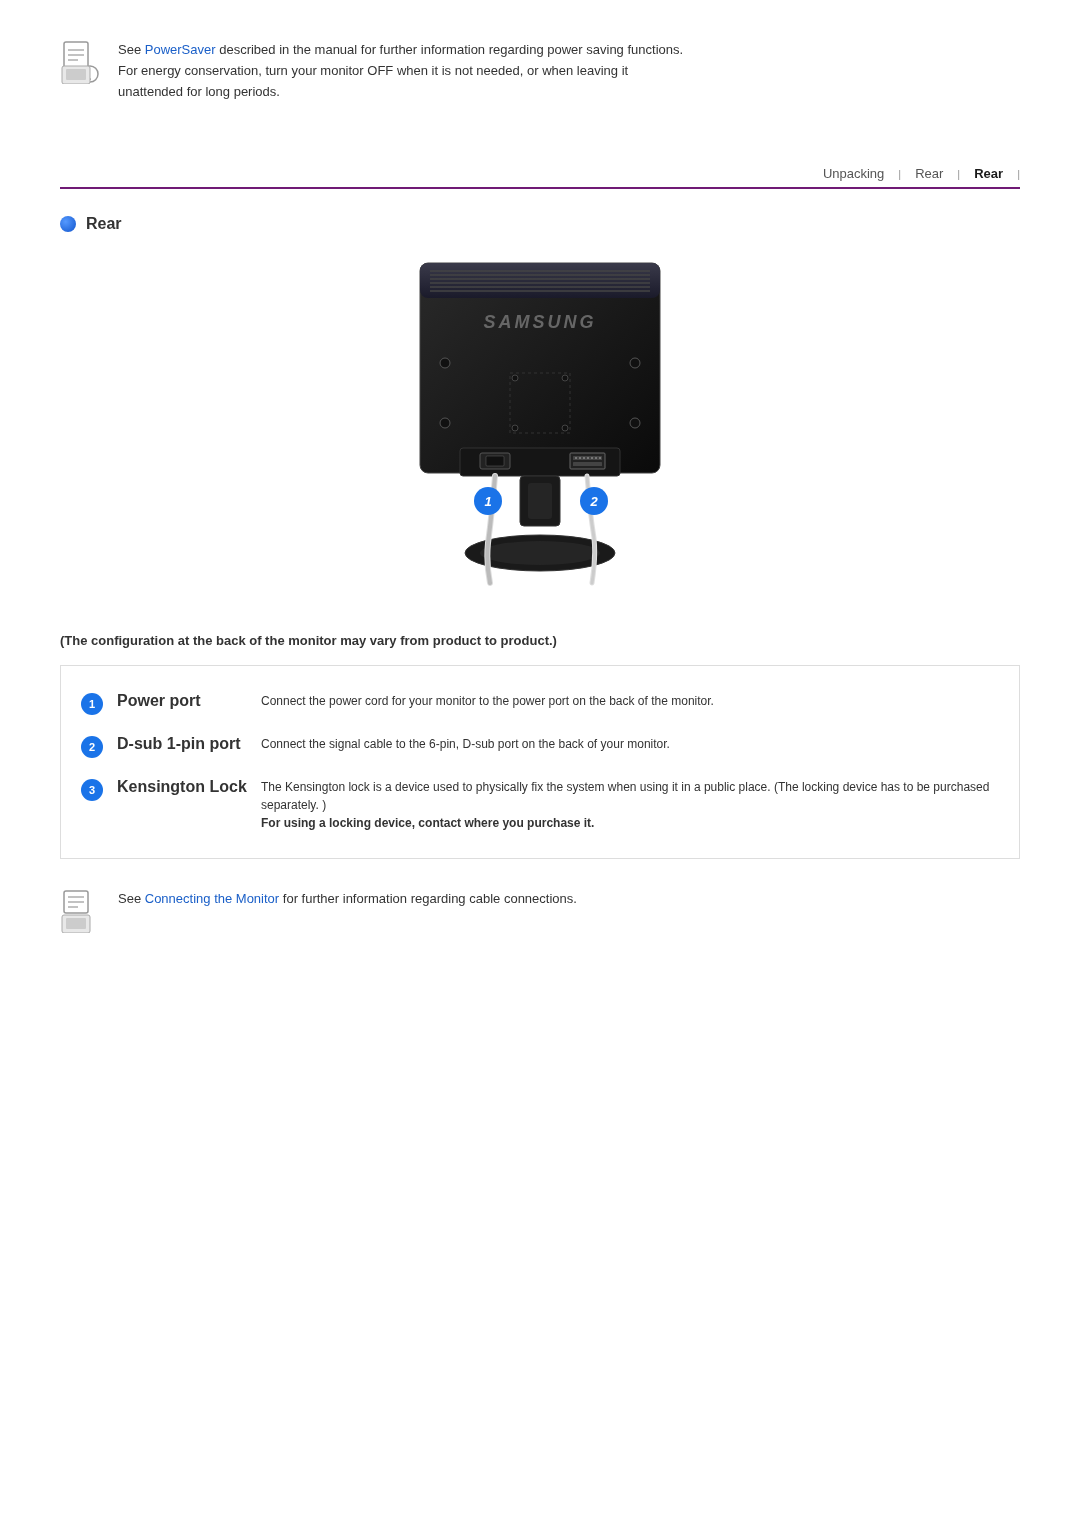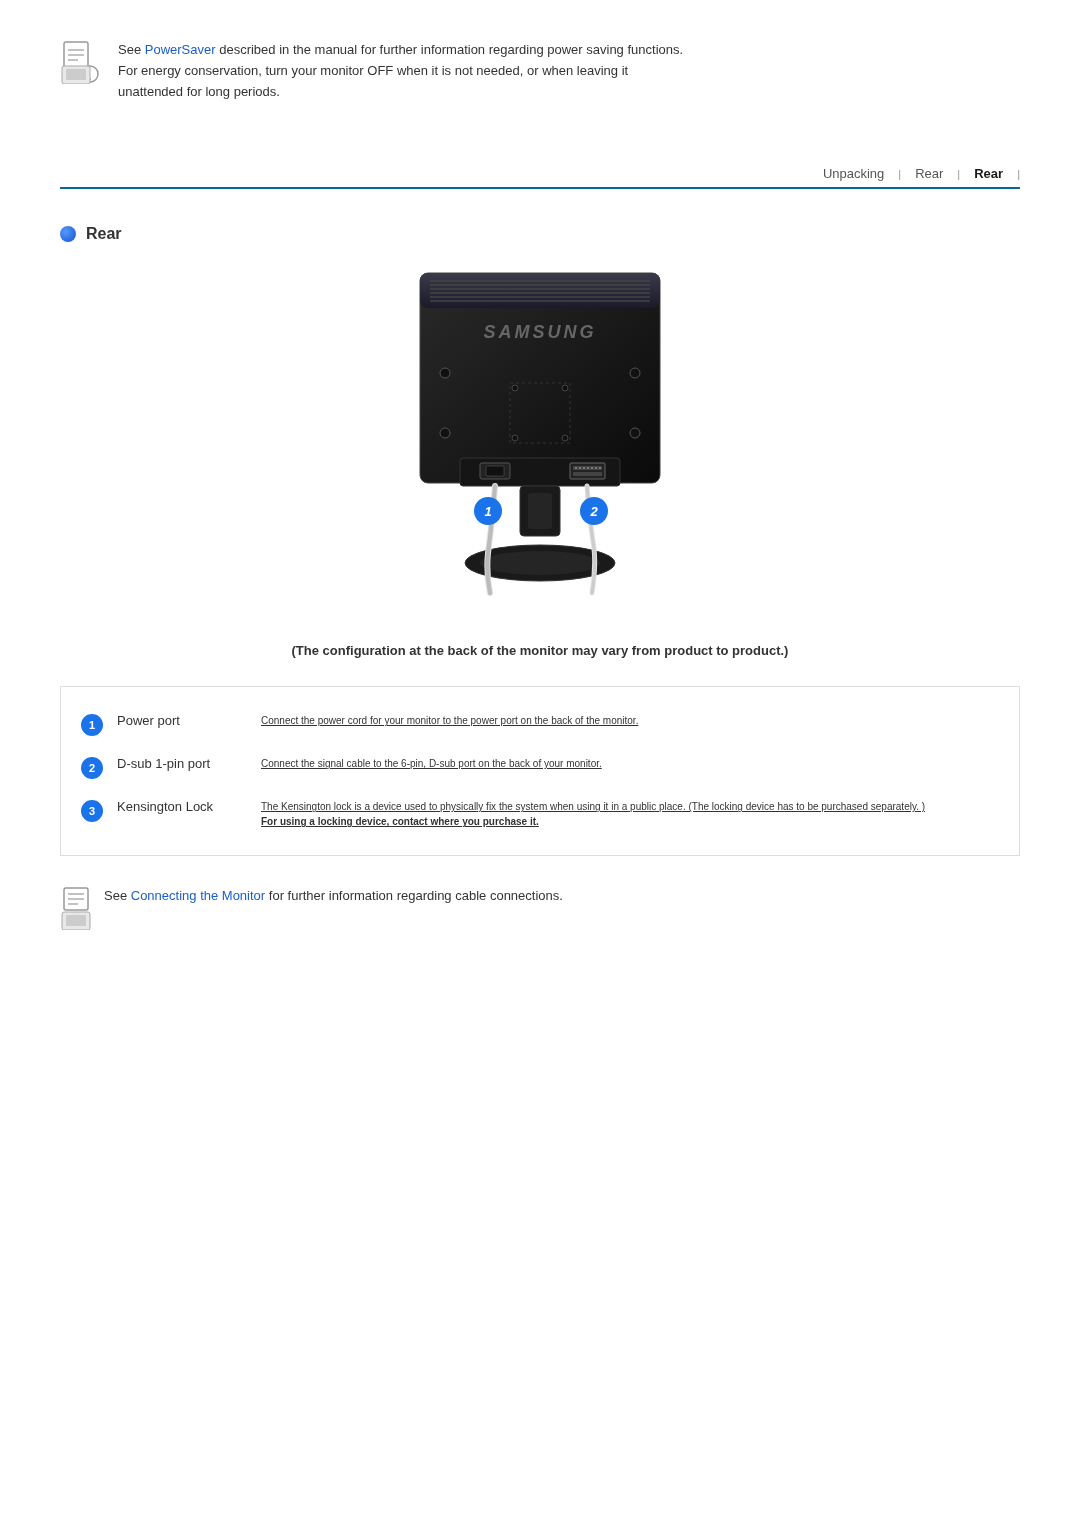--- a/index.html
+++ b/index.html
@@ -37,22 +37,22 @@
     .link-blue {
       color: #1a5fc8;
       text-decoration: none;
     }
 
     
     .nav-tabs {
       display: flex;
       justify-content: flex-end;
       align-items: center;
-      margin-bottom: 36px;
-      border-bottom: 2px solid #0369a1;
+      margin-bottom: 26px;
+      border-bottom: 2px solid #701a75;
       padding-bottom: 2px;
     }
 
     .nav-tab {
       font-size: 13px;
       color: #555;
       padding: 4px 14px;
       cursor: pointer;
       position: relative;
     }
@@ -99,25 +99,25 @@
 
     
     .monitor-svg-wrapper {
       width: 320px;
       height: 360px;
       position: relative;
     }
 
     
     .caption {
-      text-align: center;
-      font-size: 13px;
-      font-weight: bold;
-      color: #333;
-      margin-bottom: 28px;
+      text-align: left;
+      font-size: 13px;
+      font-weight: bold;
+      color: #333;
+      margin-bottom: 17px;
     }
 
     
     .port-list {
       display: flex;
       flex-direction: column;
       gap: 0;
       margin-bottom: 30px;
       padding: 16px 20px;
       border: 1px solid #ddd;
@@ -142,42 +142,42 @@
       color: white;
       flex-shrink: 0;
       margin-top: 1px;
     }
 
     .badge-1 { background: #1a73e8; }
     .badge-2 { background: #1a73e8; }
     .badge-3 { background: #1a73e8; }
 
     .port-label {
-      font-weight: normal;
-      font-size: 13px;
+      font-weight: bold;
+      font-size: 16px;
       color: #333;
       min-width: 130px;
       flex-shrink: 0;
     }
 
     .port-desc {
-      font-size: 10px;
+      font-size: 12px;
       color: #333;
       line-height: 1.5;
-      text-decoration: underline;
     }
 
     .port-desc strong {
       font-weight: bold;
     }
 
     
     .bottom-note {
       display: flex;
       align-items: flex-start;
+      gap: 14px;
     }
 
     .bottom-note-text {
       font-size: 13px;
       line-height: 1.6;
       color: #333;
     }
   </style>
 </head>
 <body>

